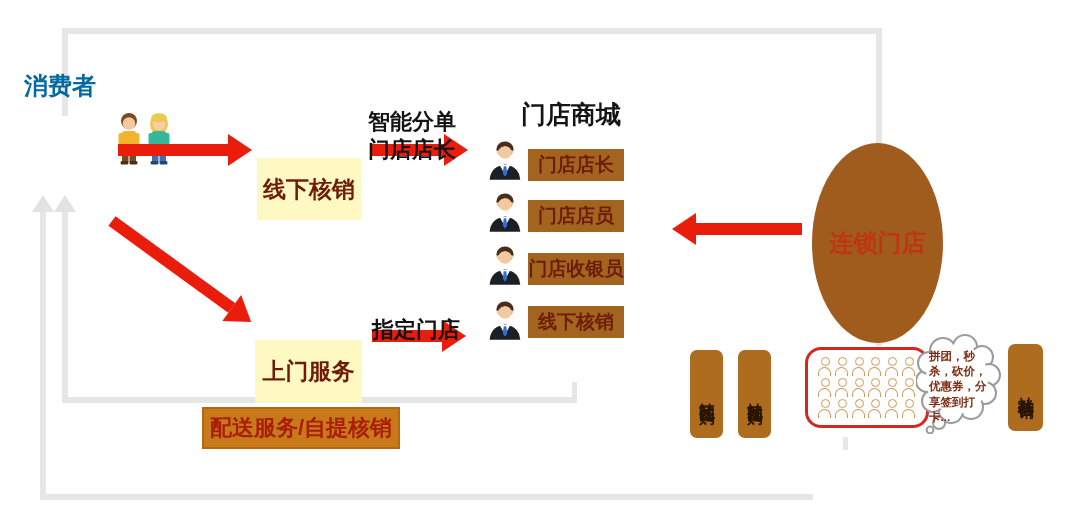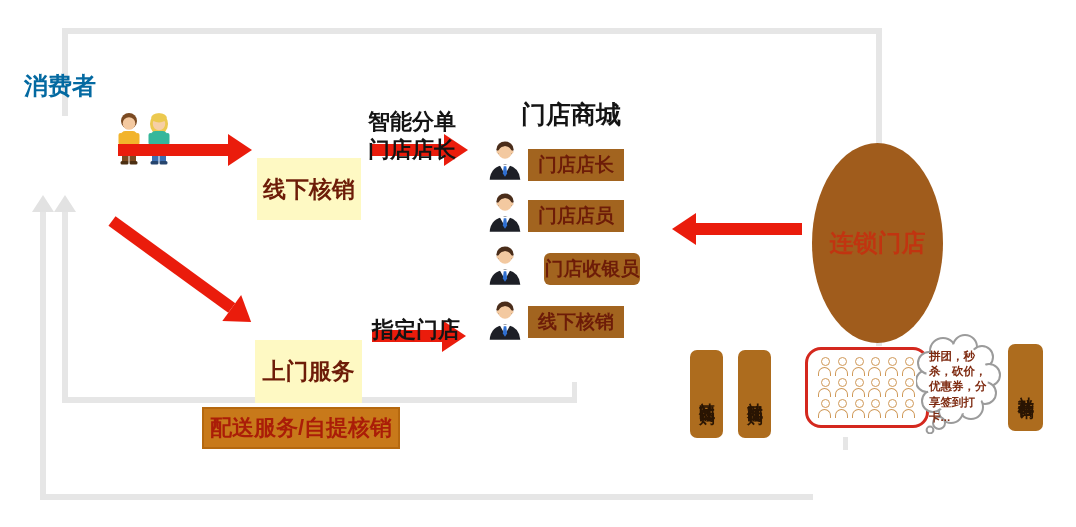--- a/index.html
+++ b/index.html
@@ -147,21 +147,21 @@
   <div class="rolebox" style="left:528px;top:149px;">门店店长</div>
 
   <svg class="bman-icon" style="left:487px;top:192px" viewBox="0 0 40 44">
       <use href="#bman"></use>
     </svg>
   <div class="rolebox" style="left:528px;top:200px;">门店店员</div>
 
   <svg class="bman-icon" style="left:487px;top:245px" viewBox="0 0 40 44">
       <use href="#bman"></use>
     </svg>
-  <div class="rolebox" style="left:544px;top:253px;border-radius:6px;">门店收银员</div>
+  <div class="rolebox" style="left:528px;top:253px;">门店收银员</div>
 
   <svg class="bman-icon" style="left:487px;top:300px" viewBox="0 0 40 44">
       <use href="#bman"></use>
     </svg>
   <div class="rolebox" style="left:528px;top:306px;">线下核销</div>
 
   <div id="chain-ellipse">
     <span>连锁门店</span>
   </div>
 

